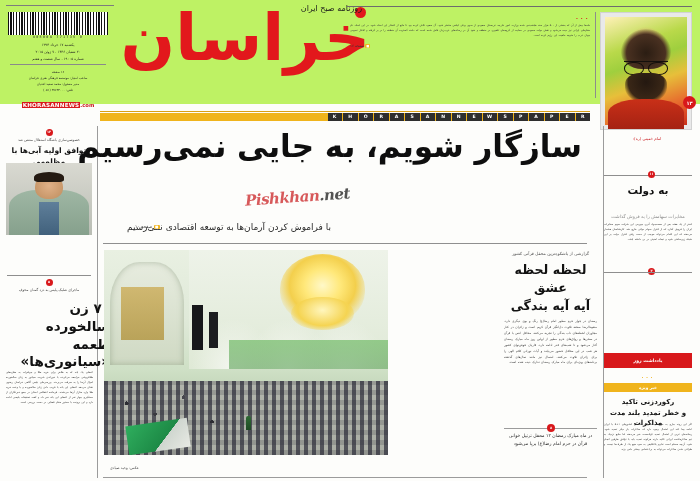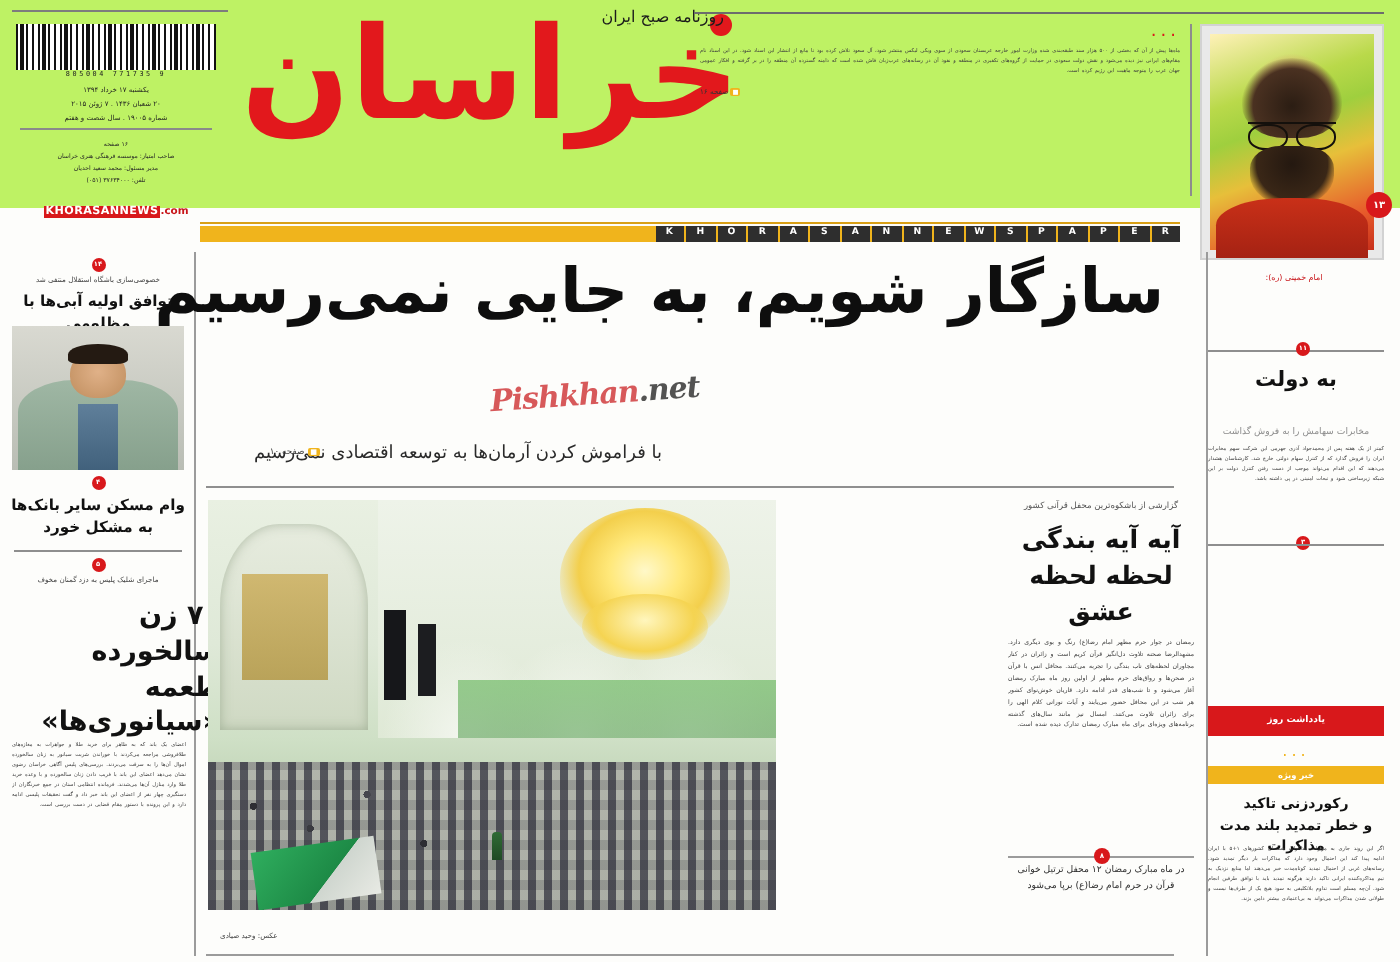--- a/index.html
+++ b/index.html
@@ -539,24 +539,20 @@
   </div>
 
   <div id="ls-photo">
     <div class="bg"></div>
     <div class="suit"></div>
     <div class="shirt"></div>
     <div class="face"></div>
     <div class="hair"></div>
   </div>
 
-  <div class="side" style="top:238px; left:3px;">
-    <div class="dotbadge">۴</div>
-    <div class="side-head" style="margin-top:3px;">وام مسکن سایر بانک‌ها به مشکل خورد</div>
-  </div>
 
   <div class="side" style="top:272px; left:3px;">
     <div class="side-sep"></div>
     <div class="dotbadge">۵</div>
     <div class="side-kicker" style="margin-top:2px;">ماجرای شلیک پلیس به دزد گمنان مخوف</div>
   </div>
 
   <div id="ls-70">
     <div class="big">۷۰ زن سالخورده طعمه «سیانوری‌ها»</div>
   </div>
@@ -578,22 +574,22 @@
     <div class="figure"></div>
     <div class="flag"></div>
   </div>
 
   <div id="c-photo-badge">۸</div>
   <div id="c-credit">عکس: وحید صیادی</div>
 
   <div id="c-right-col">
     <div id="c-kicker">گزارشی از باشکوه‌ترین محفل قرآنی کشور</div>
     <div id="c-head">
+      <div>لحظه لحظه عشق</div>
       <div>آیه آیه بندگی</div>
-      <div>لحظه لحظه عشق</div>
     </div>
     <div id="c-body" class="micro micro5">رمضان در جوار حرم مطهر امام رضا(ع) رنگ و بوی دیگری دارد. مشهدالرضا صحنه تلاوت دل‌انگیز قرآن کریم است و زائران در کنار مجاوران لحظه‌های ناب بندگی را تجربه می‌کنند. محافل انس با قرآن در صحن‌ها و رواق‌های حرم مطهر از اولین روز ماه مبارک رمضان آغاز می‌شود و تا شب‌های قدر ادامه دارد. قاریان خوش‌نوای کشور هر شب در این محافل حضور می‌یابند و آیات نورانی کلام الهی را برای زائران تلاوت می‌کنند. امسال نیز مانند سال‌های گذشته برنامه‌های ویژه‌ای برای ماه مبارک رمضان تدارک دیده شده است.</div>
   </div>
 
   <div id="c-caption">در ماه مبارک رمضان ۱۲ محفل ترتیل خوانی قرآن در حرم امام رضا(ع) برپا می‌شود</div>
 
   <div id="rs-quote-kicker">امام خمینی (ره):</div>
 
   <div id="rs-sep1"></div>
   <div id="rs-badge1" class="dotbadge">۱۱</div>

